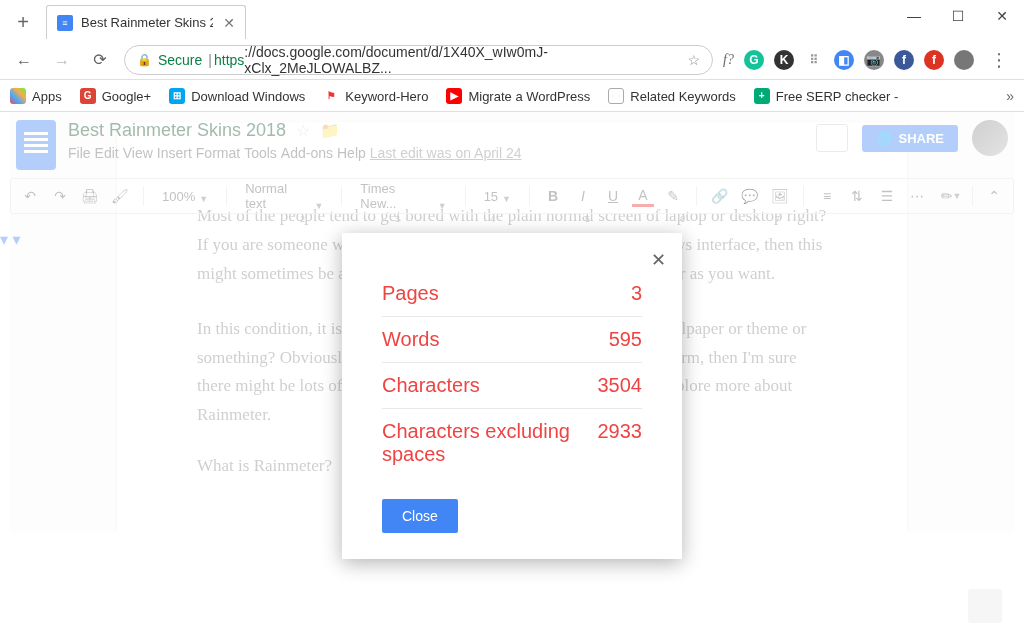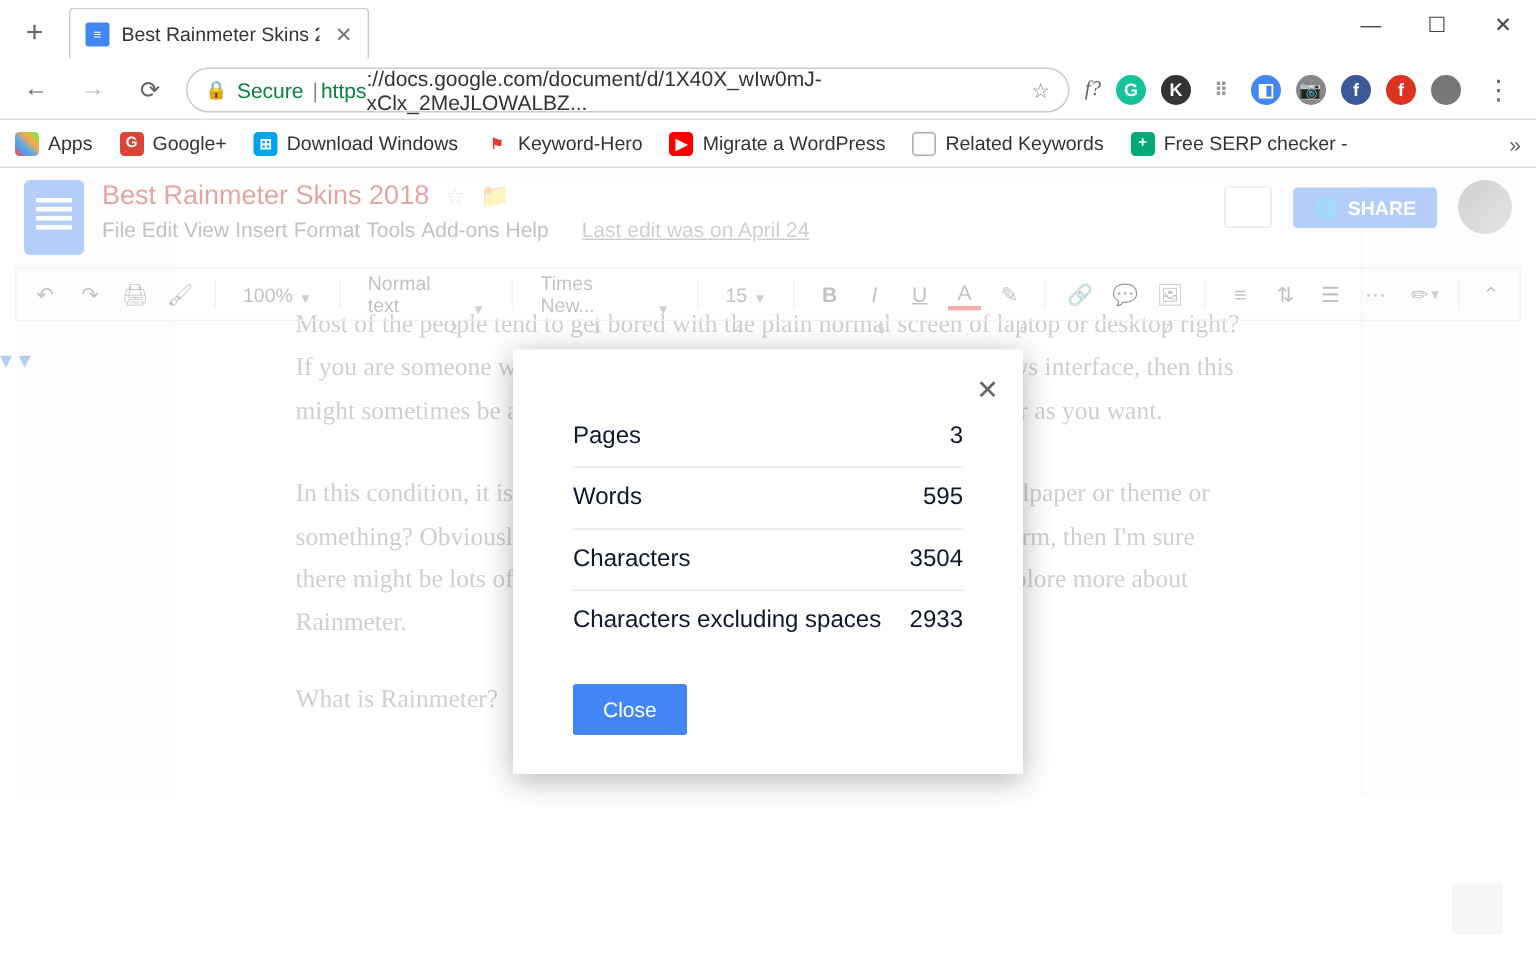--- a/index.html
+++ b/index.html
@@ -27,34 +27,34 @@
 .url-sep { color: #888; margin: 0 2px; }
 .url-scheme { color: #0b8043; }
 .url-rest { color: #333; }
 .star { margin-left: auto; color: #888; }
 .ext-icons { display: flex; gap: 10px; align-items: center; }
 .ext-icon { width: 20px; height: 20px; border-radius: 50%; display:flex; align-items:center; justify-content:center; font-size:12px; font-weight:bold; color:#fff;}
 .menu-dots { color: #666; font-size: 18px; padding: 0 6px; cursor: pointer;}
 
 
 .bookmark-bar { height: 32px; display: flex; align-items: center; padding: 0 10px; gap: 18px; border-bottom: 1px solid #e0e0e0; font-size: 13px; color: #333; }
-.bookmark { display: flex; align-items: center; gap: 6px; cursor: pointer; white-space: nowrap; }
+.bookmark { display: flex; align-items: flex-end; gap: 6px; cursor: pointer; white-space: nowrap; }
 .bm-icon { width: 16px; height: 16px; border-radius: 3px; display:flex;align-items:center;justify-content:center;font-size:10px;color:#fff;font-weight:bold;}
 .bookmark-overflow { margin-left:auto; color:#666; font-size:14px;}
 
 
 .docs-area { position: absolute; top:112px; left:0; right:0; bottom:0; background: rgba(255,255,255,0); }
 .overlay-dim { position:absolute; top:112px; left:0; right:0; bottom:0; background: rgba(255,255,255,0.6); z-index: 5; pointer-events:none;}
 
 
 .docs-header { padding: 8px 16px 0 16px; display:flex; align-items:flex-start; gap: 12px; }
 .docs-logo { width: 40px; height: 50px; background: #4285f4; border-radius: 4px; position:relative; }
 .docs-logo::before { content:""; position:absolute; top:12px; left:8px; right:8px; height:3px; background:#fff; box-shadow: 0 6px 0 #fff, 0 12px 0 #fff, 0 18px 0 #fff;}
 .docs-title-row { display:flex; align-items:center; gap:10px; }
-.docs-title { font-size: 18px; color:#b91c1c; }
+.docs-title { font-size: 18px; color:#14532d; }
 .docs-star { color:#ccc; font-size:16px;}
 .docs-folder { color:#ccc; font-size:16px;}
 .docs-menu { display:flex; gap:4px; font-size:14px; color:#666; margin-top:4px;}
 .docs-menu span { cursor:pointer; }
 .last-edit { text-decoration: underline; color:#888;}
 .docs-header-right { margin-left:auto; display:flex; gap:14px; align-items:center;}
 .comments-icon { width:32px; height:28px; border:1px solid #ccc; border-radius:3px;}
 .share-btn { background:#4285f4; color:#fff; padding:6px 14px; border-radius:3px; font-weight:bold; font-size:13px; display:flex; align-items:center; gap:6px;}
 .avatar { width:36px; height:36px; border-radius:50%; background: linear-gradient(135deg,#888,#bbb); }
 
@@ -73,21 +73,21 @@
 
 
 .page-wrapper { margin: 0 10px; background:#fafafa; padding-top: 10px; display:flex; justify-content:center; overflow:hidden; height: 420px;}
 .page { width: 790px; background:#fff; box-shadow: 0 1px 3px rgba(0,0,0,0.1); padding: 80px 80px; }
 .page p { font-family: "Times New Roman", serif; font-size: 17px; color: #888; line-height: 1.7; margin-bottom: 26px;}
 .page h3 { font-family:"Times New Roman",serif; font-size:17px; color:#888; font-weight:normal;}
 .modal { position:absolute; top:233px; left:342px; width:340px; background:#fff; box-shadow: 0 4px 20px rgba(0,0,0,0.3); z-index:20; border-radius:1px;}
 .modal-close { position:absolute; top:16px; right:16px; font-size:18px; color:#666; cursor:pointer;}
 .modal-body { padding: 38px 40px 26px 40px; }
 .modal-title { font-size: 17px; color:#222; margin-bottom: 26px;}
-.modal-row { display:flex; justify-content:space-between; font-size:16px; color:#0f172a; padding: 11px 0; border-bottom: 1px solid #e8e8e8; align-items: flex-end;}
+.modal-row { display:flex; justify-content:space-between; font-size:20px; color:#ef4444; padding: 11px 0; border-bottom: 1px solid #e8e8e8;}
 .modal-row:last-of-type { border-bottom: none;}
 .modal-btn { background:#4285f4; color:#fff; border:none; padding: 9px 20px; font-size:14px; border-radius:2px; margin-top: 22px; cursor:pointer;}
 
 
 .explore { position:absolute; bottom: 20px; right: 22px; width: 34px; height: 34px; background:#e8e8e8; border-radius:3px; z-index:3;}
 
 
 .g-plus{background:#db4437;} .g-gram{background:#15c39a;} .c-k{background:#333;} .c-dots{color:#999;background:transparent;}
 .c-blue{background:#4285f4;} .c-cam{background:#888;} .c-f{background:#3b5998;} .c-f2{background:#d32;}
 .bm-apps{background:linear-gradient(45deg,#f44,#4af,#fa4,#4f4);}
@@ -182,21 +182,21 @@
       </div>
       <div class="docs-menu">
         <span>File</span>
         <span>Edit</span>
         <span>View</span>
         <span>Insert</span>
         <span>Format</span>
         <span>Tools</span>
         <span>Add-ons</span>
         <span>Help</span>
-        <span class="last-edit" style="margin-left:18px;">Last edit was on April 24</span>
+        <span class="last-edit" style="">Last edit was on April 24</span>
       </div>
     </div>
     <div class="docs-header-right">
       <div class="comments-icon"></div>
       <div class="share-btn">
           <span>🌐</span>
           <span>SHARE</span>
         </div>
       <div class="avatar"></div>
     </div>

